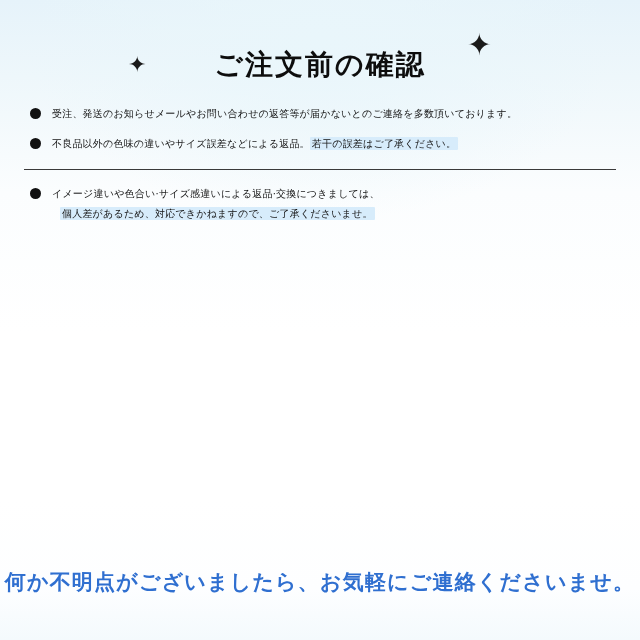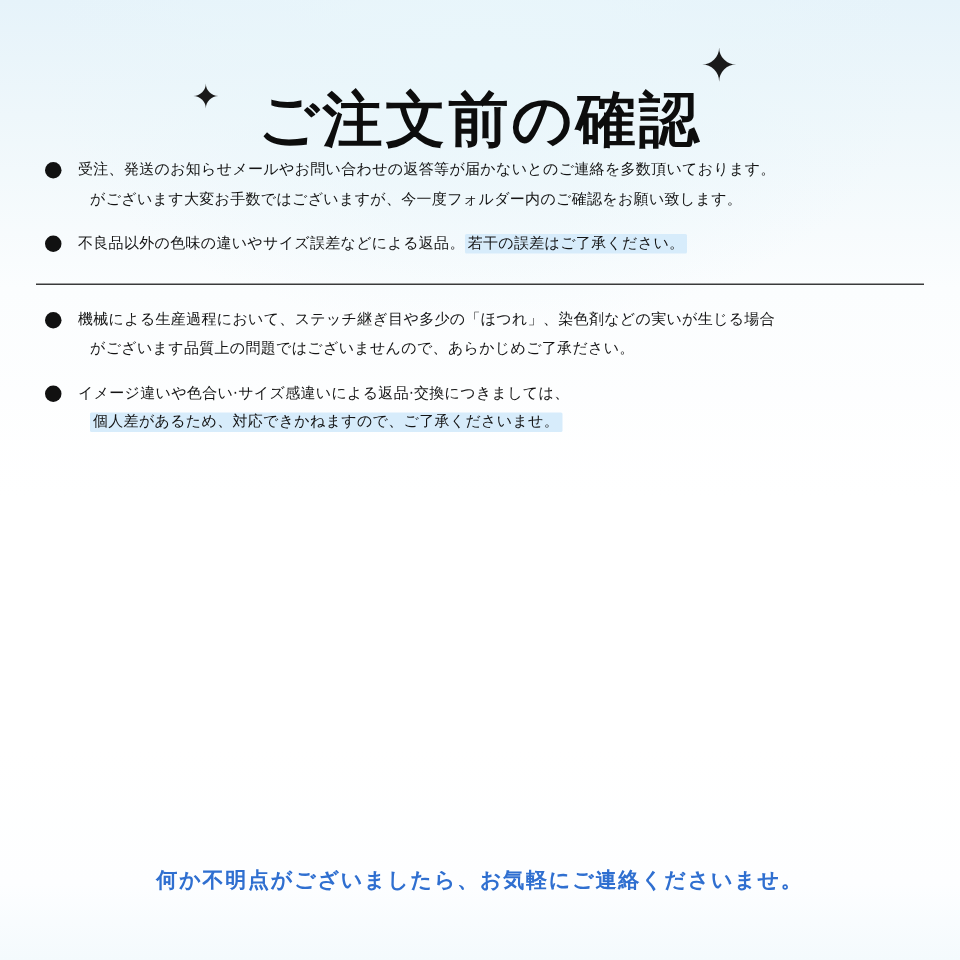--- a/index.html
+++ b/index.html
@@ -35,21 +35,21 @@
   .title-wrap {
     position: relative;
     text-align: center;
     padding-top: 30px;
     height: 86px;
     box-sizing: border-box;
   }
   .title {
     display: inline-block;
     font-family: "DejaVu Sans", "Liberation Sans", sans-serif;
-    font-size: 40px;
+    font-size: 28px;
     font-weight: 700;
     letter-spacing: 2px;
     color: #0d0d0d;
     line-height: 1.15;
   }
   .sparkle {
     position: absolute;
     color: #1a1a1a;
     font-size: 26px;
     line-height: 1;
@@ -114,21 +114,21 @@
   
   .footer {
     position: absolute;
     left: 0;
     right: 0;
     bottom: 44px;
     text-align: center;
   }
   .footer-text {
     font-family: "DejaVu Sans", "Liberation Sans", sans-serif;
-    font-size: 14px;
+    font-size: 21px;
     font-weight: 700;
     color: #2f6fd0;
     letter-spacing: 1.2px;
     white-space: nowrap;
   }
 </style>
 </head>
 <body>
 
 <div class="page">
@@ -138,40 +138,34 @@
       <span class="sparkle left">✦</span>
       <span class="sparkle right">✦</span>
       <h1 class="title">ご注文前の確認</h1>
     </div>
 
     <div class="section section-one">
 
       <div class="item">
         <span class="bullet"></span>
         <div class="line">受注、発送のお知らせメールやお問い合わせの返答等が届かないとのご連絡を多数頂いております。</div>
-        <div class="line indent">がございます大変お手数ではございますが、今一度フォルダー内のご確認をお願い致します。</div>
       </div>
 
       <div class="item">
         <span class="bullet"></span>
         <div class="line"><span>不良品以外の色味の違いやサイズ誤差などによる返品。</span><span class="hl">若干の誤差はご了承ください。</span></div>
       </div>
 
 
     </div>
 
     <hr class="divider">
 
     <div class="section section-two">
 
-      <div class="item">
-        <span class="bullet"></span>
-        <div class="line">機械による生産過程において、ステッチ継ぎ目や多少の「ほつれ」、染色剤などの実いが生じる場合</div>
-        <div class="line indent">がございます品質上の問題ではございませんので、あらかじめご了承ださい。</div>
-      </div>
 
       <div class="item">
         <span class="bullet"></span>
         <div class="line">イメージ違いや色合い·サイズ感違いによる返品·交換につきましては、</div>
         <div class="line indent"><span class="hl">個人差があるため、対応できかねますので、ご了承くださいませ。</span></div>
       </div>
 
 
 
     </div>

